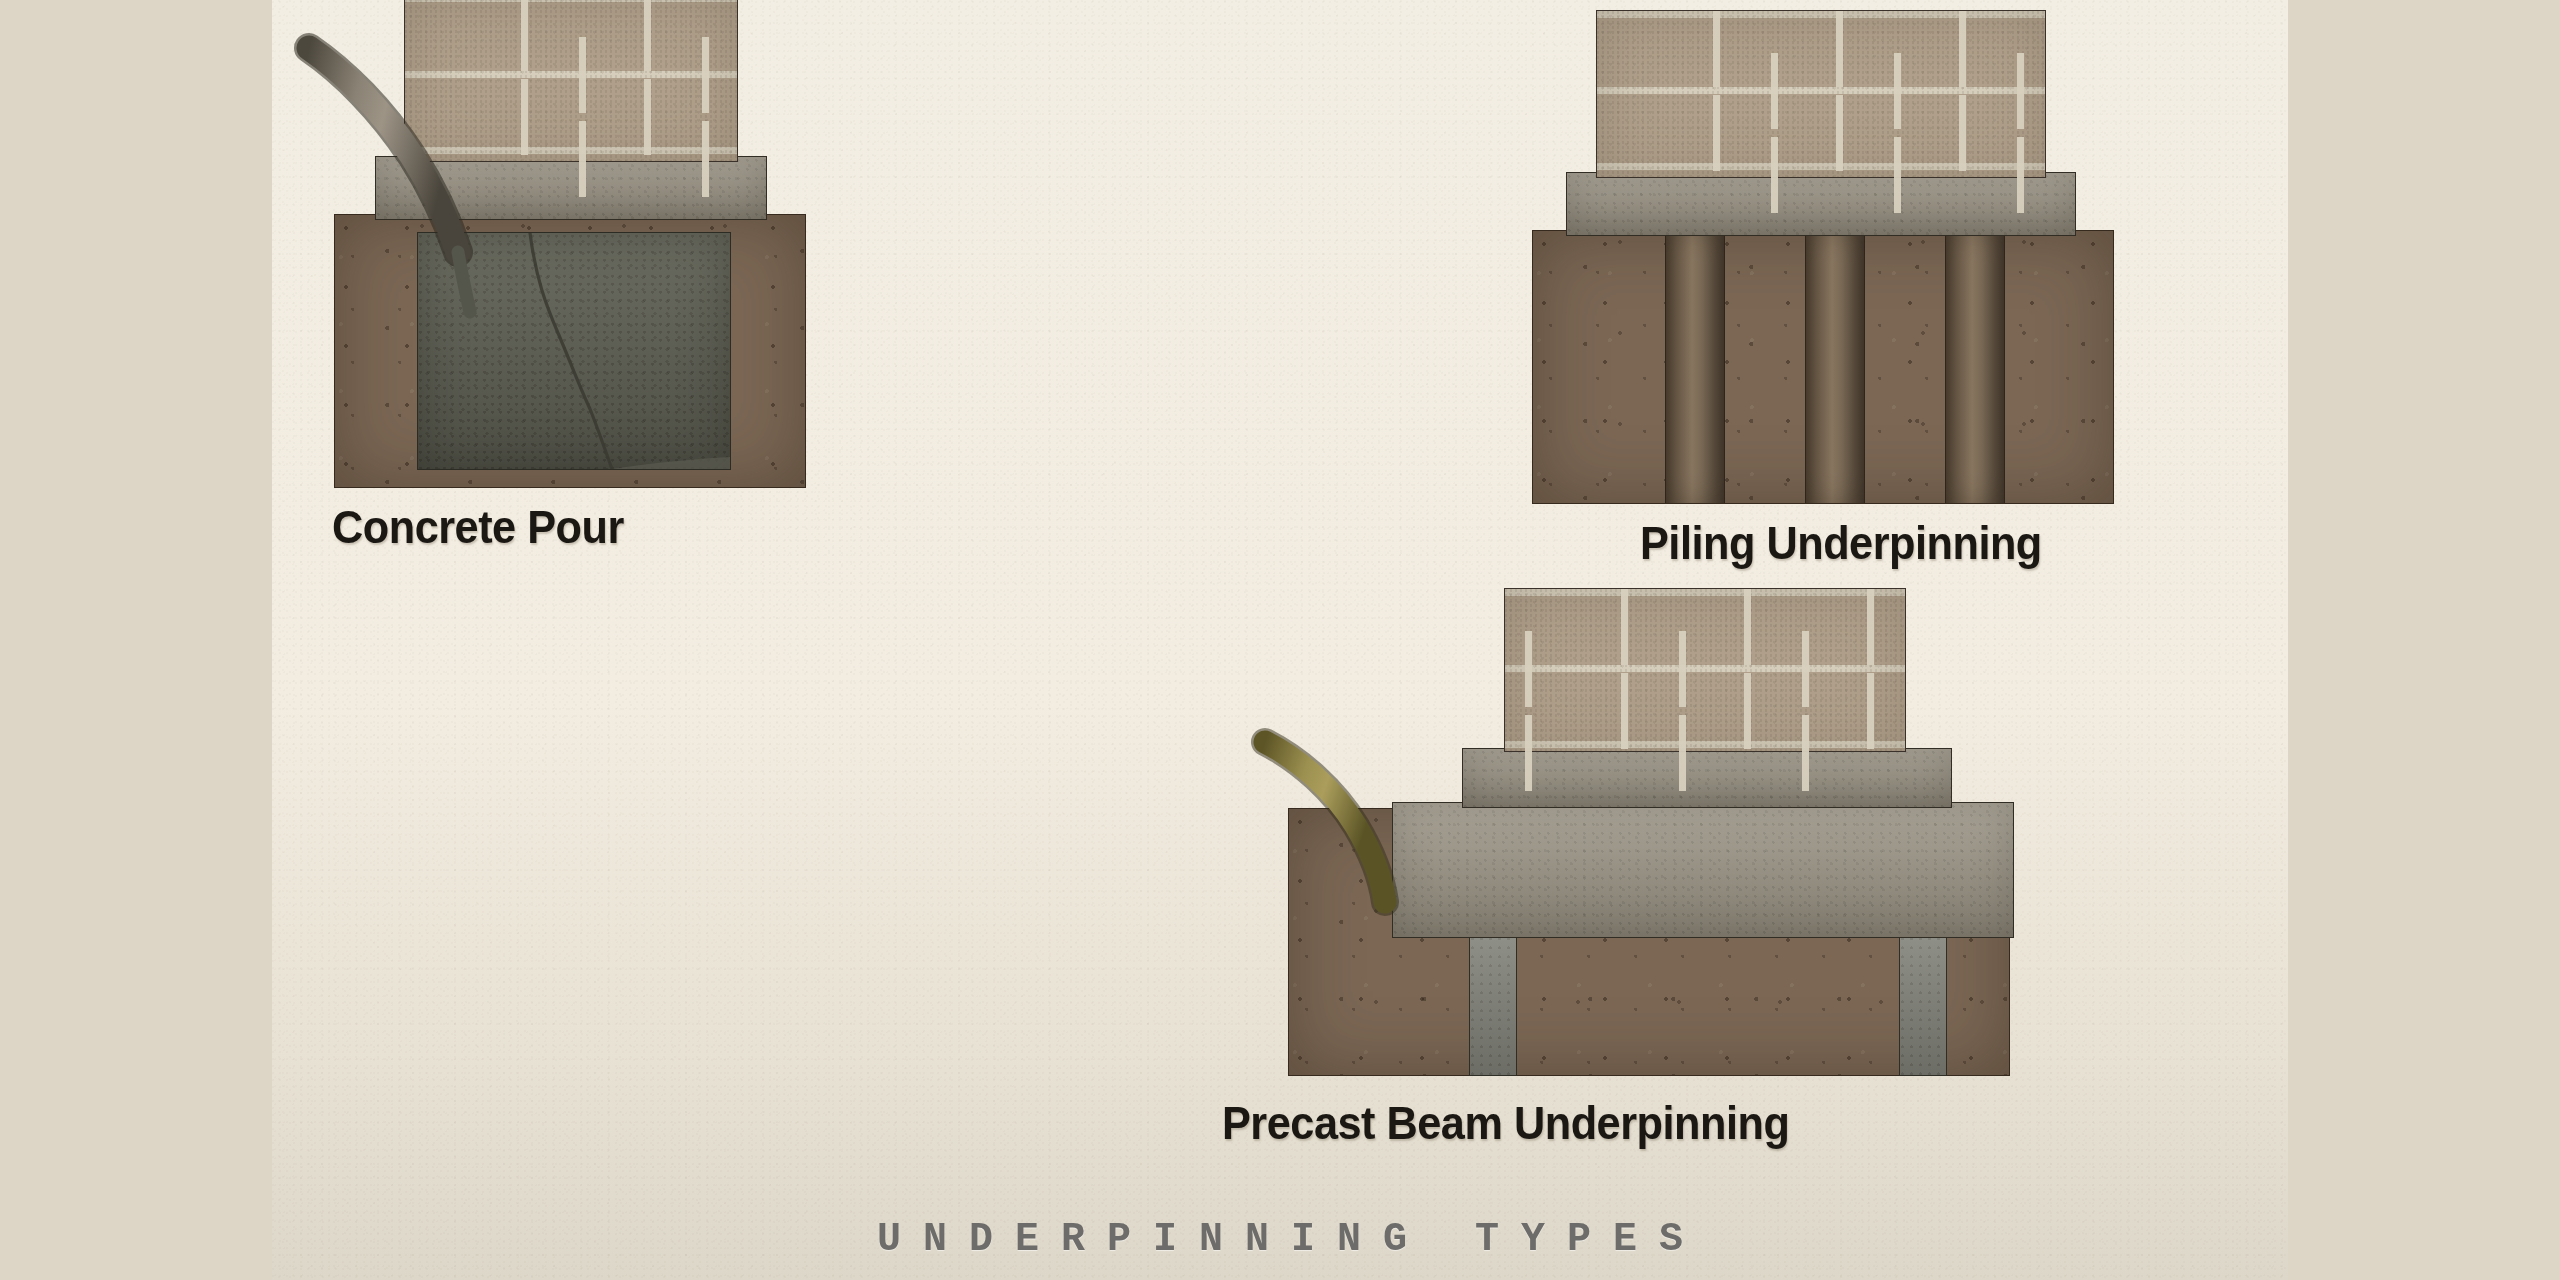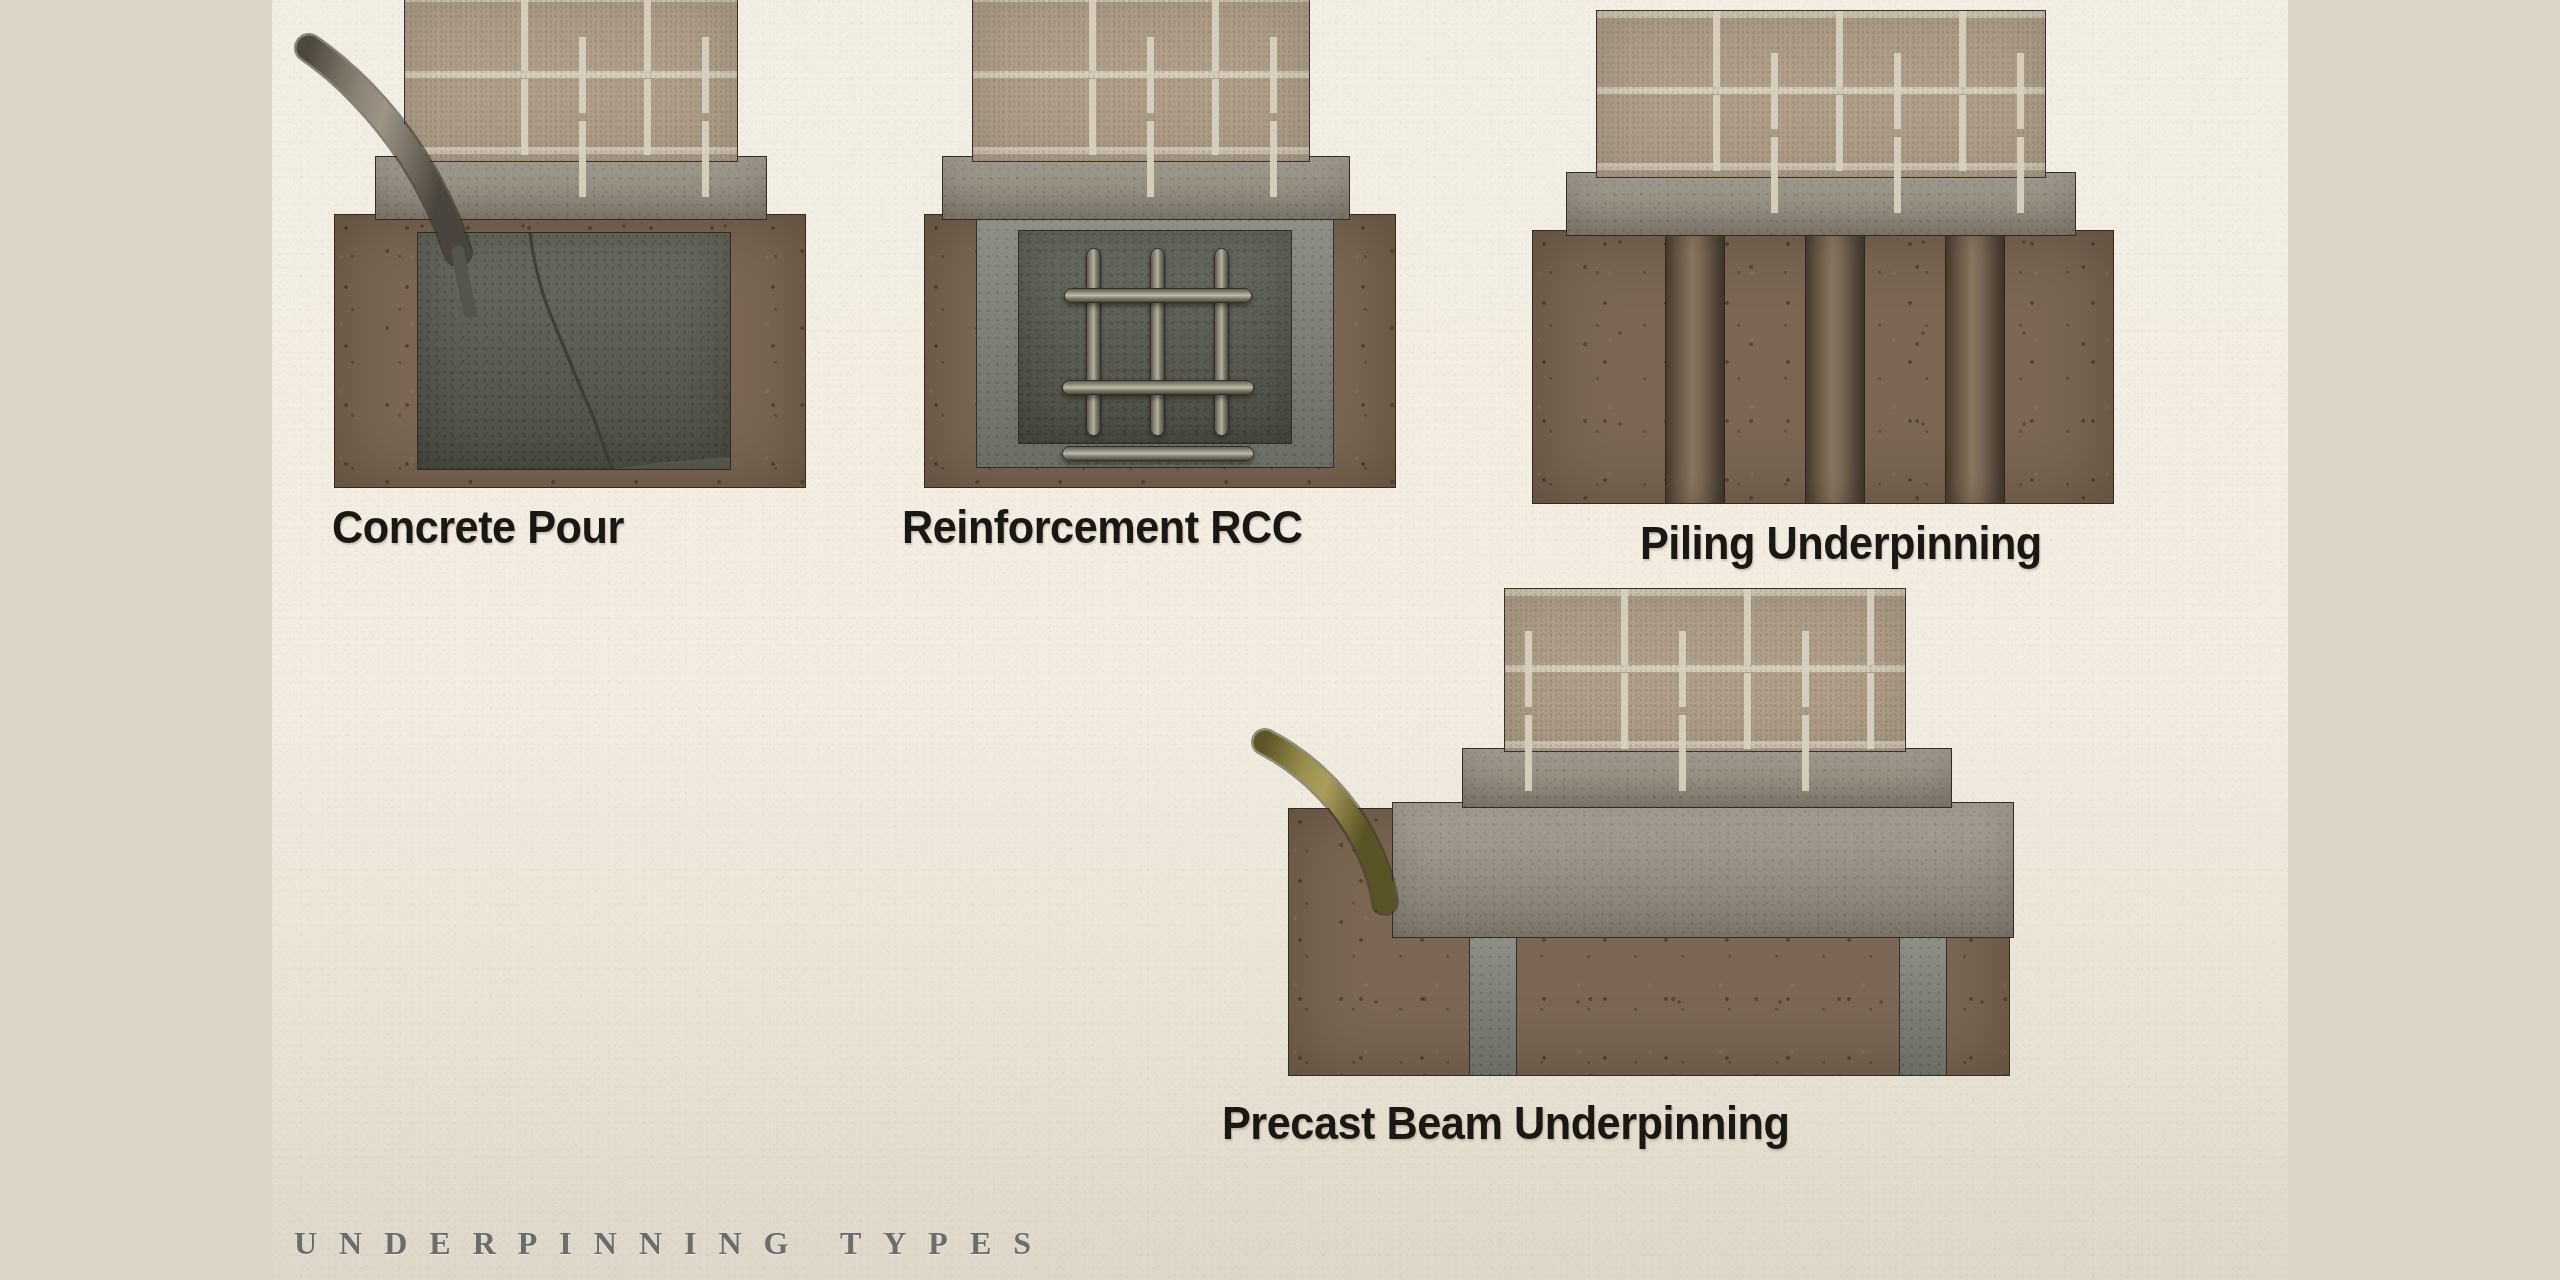--- a/index.html
+++ b/index.html
@@ -186,23 +186,24 @@
     border-right: 1.5px solid #2e251c;
     box-shadow: inset 0 0 30px rgba(30,22,14,.30);
   }
 
   
   #footer-title {
     position: absolute;
     left: 0;
     right: 0;
     bottom: 18px;
-    font-family: Liberation Serif, serif;
+    text-align: center;
+    font-family: Liberation Mono, monospace;
     font-weight: bold;
-    font-size: 32px;
+    font-size: 40px;
     letter-spacing: 22px;
     color: #6d6c6a;
     text-indent: 22px;
     text-shadow: 0 1px 1px rgba(255,255,255,.55);
   }
 </style>
 </head>
 <body>
 
 <div id="poster">
@@ -241,49 +242,20 @@
         </defs>
         <path d="M 37 48 C 72 72, 110 110, 140 156 C 162 190, 176 222, 186 252" fill="none" stroke="#2d2920" stroke-width="30" stroke-linecap="round" opacity=".55"></path>
         <path d="M 37 48 C 72 72, 110 110, 140 156 C 162 190, 176 222, 186 252" fill="none" stroke="url(#hoseG1)" stroke-width="25" stroke-linecap="round"></path>
 
         <path d="M 186 252 C 190 276, 194 294, 198 312" fill="none" stroke="#54554b" stroke-width="13" stroke-linecap="round"></path>
       </svg>
 
       <div class="caption" style="left:60px; top:500px;">Concrete Pour</div>
     </div>
 
-    <div class="panel" style="left:630px; top:0px; width:600px; height:580px;">
-
-      <div class="soil" style="left:22px; top:214px; width:470px; height:272px;"></div>
-
-      <div class="concrete-mid" style="left:74px; top:216px; width:356px; height:250px;"></div>
-
-      <div class="concrete-dark" style="left:116px; top:230px; width:272px; height:212px;"></div>
-
-      <div>
-        <div class="rebar-v" style="left:184px; top:248px; width:13px; height:186px;"></div>
-        <div class="rebar-v" style="left:248px; top:248px; width:13px; height:186px;"></div>
-        <div class="rebar-v" style="left:312px; top:248px; width:13px; height:186px;"></div>
-        <div class="rebar-h" style="left:162px; top:288px; width:186px; height:13px;"></div>
-        <div class="rebar-h" style="left:160px; top:380px; width:190px; height:13px;"></div>
-        <div class="rebar-h" style="left:160px; top:446px; width:190px; height:13px;"></div>
-      </div>
-
-      <div class="slab" style="left:40px; top:156px; width:406px; height:62px;"></div>
-
-      <div class="brick" style="left:70px; top:-6px; width:336px; height:166px;">
-        <div class="grain"></div>
-        <div class="row" style="top:0px;"></div>
-        <div class="row off" style="top:42px;"></div>
-        <div class="row" style="top:84px;"></div>
-        <div class="row off" style="top:126px;"></div>
-      </div>
-
-      <div class="caption" style="left:0px; top:500px;">Reinforcement RCC</div>
-    </div>
 
     <div class="panel" style="left:1250px; top:16px; width:620px; height:580px;">
 
       <div class="soil" style="left:10px; top:214px; width:580px; height:272px;">
         <div class="pile" style="left:132px; top:0px; width:58px; height:272px;"></div>
         <div class="pile" style="left:272px; top:0px; width:58px; height:272px;"></div>
         <div class="pile" style="left:412px; top:0px; width:58px; height:272px;"></div>
       </div>
 
       <div class="slab" style="left:44px; top:156px; width:508px; height:62px;"></div>

